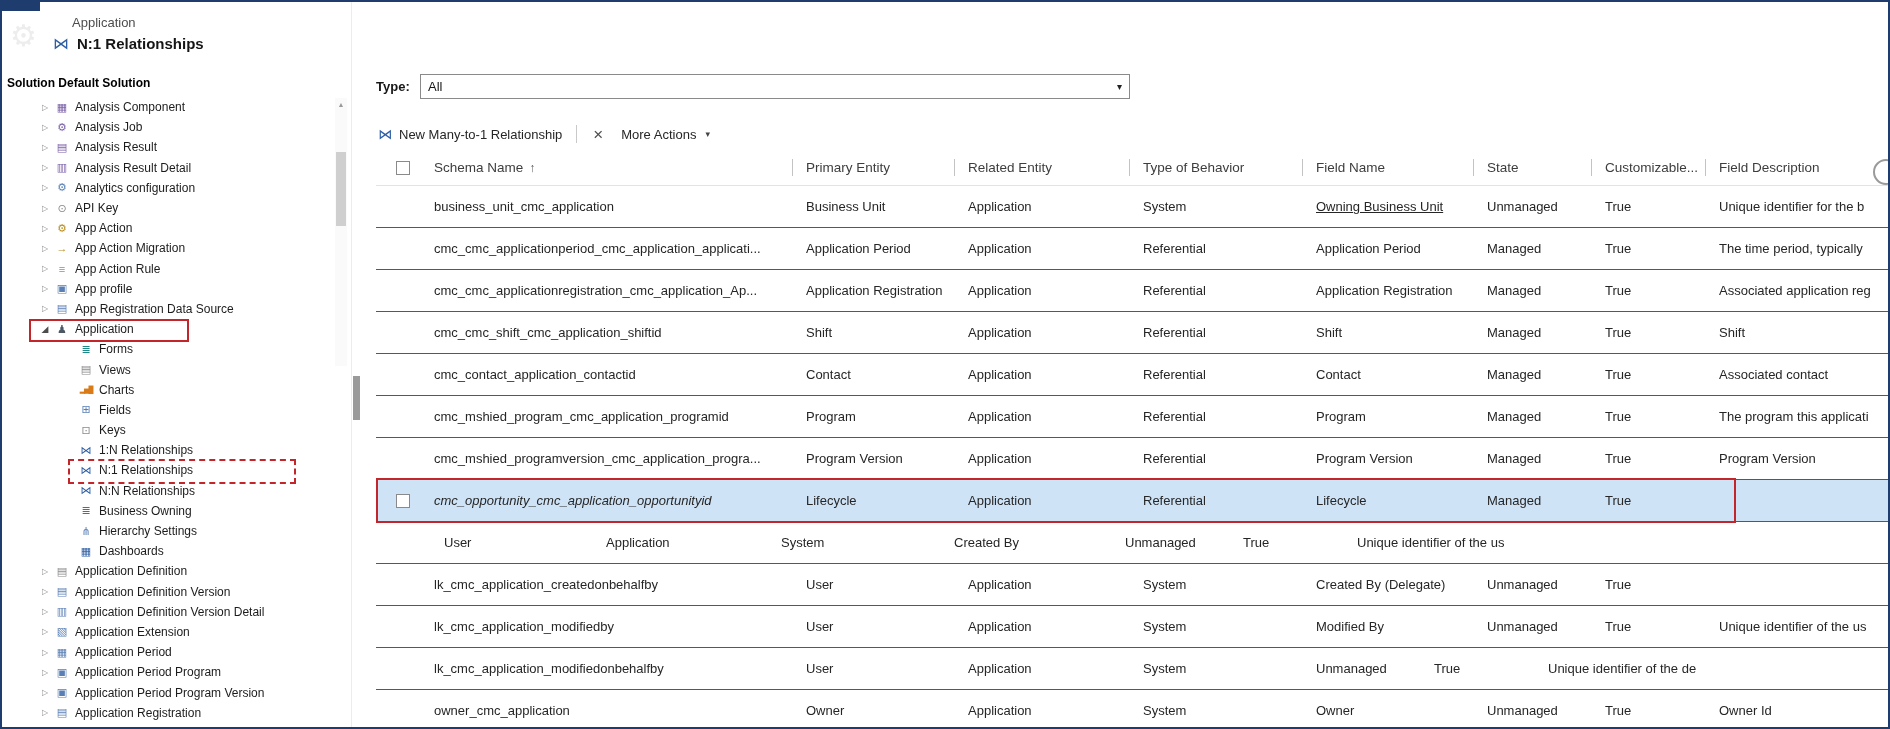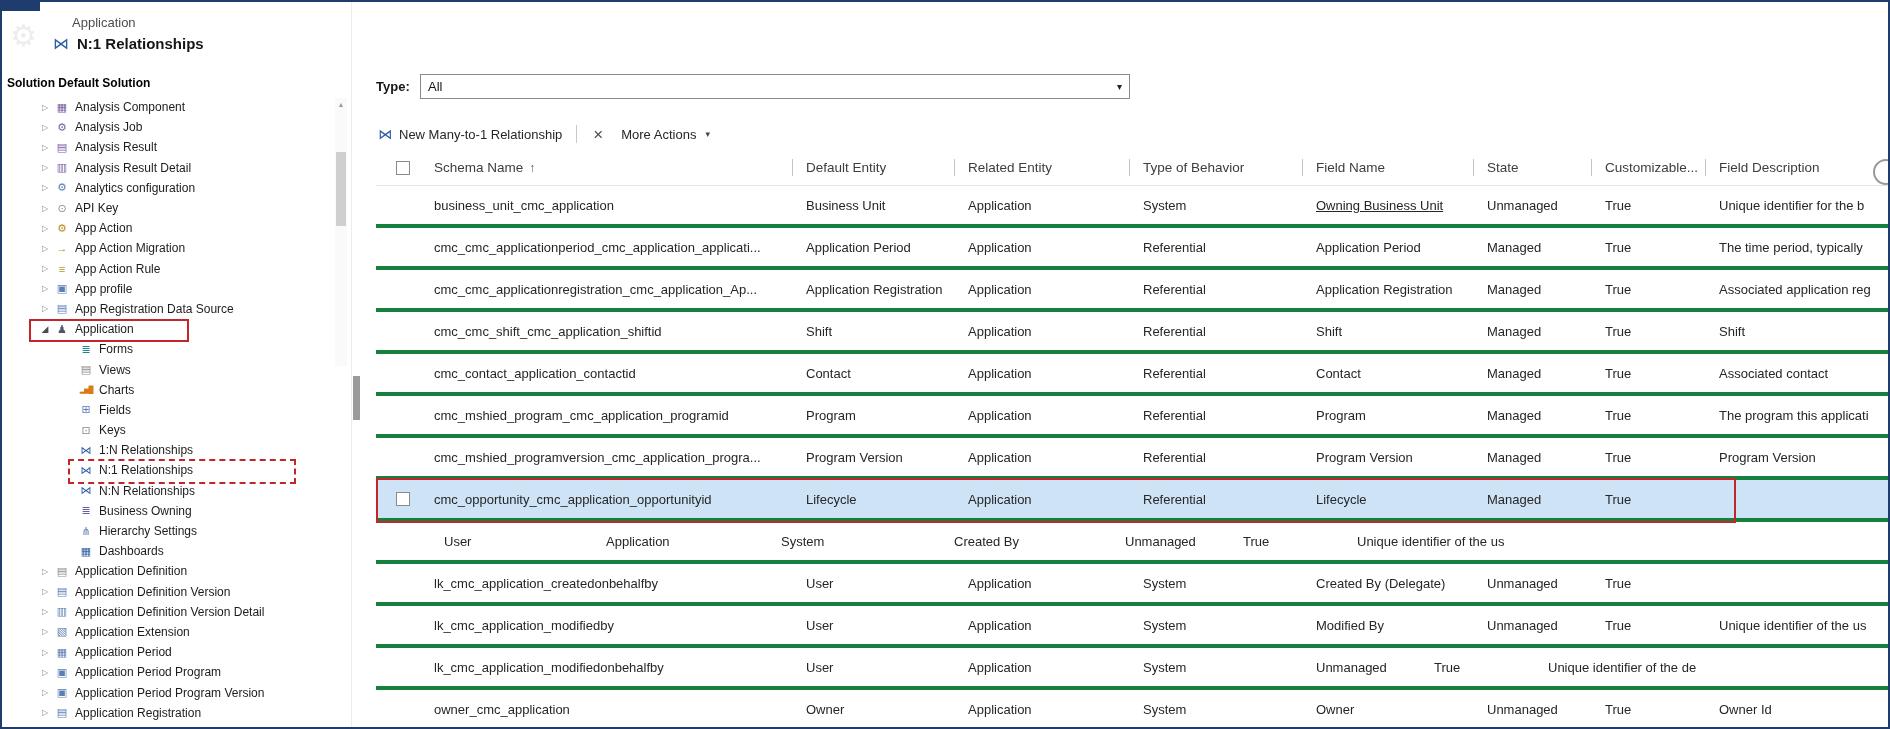--- a/index.html
+++ b/index.html
@@ -48,21 +48,21 @@
 
   
   .grid{position:absolute;left:374px;top:148px;right:0;bottom:0;overflow:hidden}
   .g-head{display:flex;height:35px;align-items:center;border-bottom:1px solid #e3e3e3;color:#3d3d3d;font-size:13.5px}
   .g-col{position:relative;display:flex;align-items:center;white-space:nowrap;overflow:hidden;height:100%;padding-left:14px;box-sizing:border-box}
   .g-col.cbcol{flex:0 0 54px;padding-left:0;justify-content:center}
   .g-col.schema{padding-left:4px}
   .g-col.flexcol{flex:1 1 auto;min-width:0}
   .g-head .g-col.sep::before{content:"";position:absolute;left:0;top:9px;width:1px;height:17px;background:#c3c3c3}
   .sort-ic{margin-left:6px;font-size:12px;color:#555}
-  .g-row{position:relative;display:flex;height:42px;align-items:center;border-bottom:4px solid #15803d;font-size:13px;color:#262626;cursor:pointer;box-sizing:border-box}
+  .g-row{position:relative;display:flex;height:42px;align-items:center;border-bottom:1px solid #15803d;font-size:13px;color:#262626;cursor:pointer;box-sizing:border-box}
   .g-row .cb{visibility:hidden}
   .g-row.sel{background:#cfe3f7}
   .g-row.sel .cb{visibility:visible}
   .cb{width:14px;height:14px;border:1px solid #8a8a8a;background:#fff;display:inline-block;box-sizing:border-box}
   .row-ann{position:absolute;left:0;top:-2px;width:1360px;height:45px;border:2px solid #c3262a;pointer-events:none;z-index:3;box-sizing:border-box}
   .refresh{position:absolute;top:157px;right:-11px;width:22px;height:22px;border:2px solid #9a9a9a;border-radius:50%}
 </style>
 </head>
 <body>
 
@@ -270,21 +270,21 @@
   <div class="grid">
     <div class="g-head" id="ghead">
       <div class="g-col cbcol">
         <span class="cb" style="visibility:visible"></span>
       </div>
     <div class="g-col schema" style="flex: 0 0 362px;">
           <span>Schema Name</span>
           <span class="sort-ic">↑</span>
         </div>
         <div class="g-col sep" style="flex: 0 0 162px;">
-          <span>Default Entity</span>
+          <span>Primary Entity</span>
         </div>
         <div class="g-col sep" style="flex: 0 0 175px;">
           <span>Related Entity</span>
         </div>
         <div class="g-col sep" style="flex: 0 0 173px;">
           <span>Type of Behavior</span>
         </div>
         <div class="g-col sep" style="flex: 0 0 171px;">
           <span>Field Name</span>
         </div>
@@ -387,21 +387,21 @@
           <div class="g-col" style="flex: 0 0 173px;">Referential</div>
           <div class="g-col" style="flex: 0 0 171px;">Program Version</div>
           <div class="g-col" style="flex: 0 0 118px;">Managed</div>
           <div class="g-col" style="flex: 0 0 114px;">True</div>
           <div class="g-col flexcol">Program Version</div>
         </div>
         <div class="g-row sel">
           <div class="g-col cbcol">
             <span class="cb"></span>
           </div>
-          <div class="g-col schema" style="flex: 0 0 362px;">cmc_opportunity_cmc_application_opportunityid</div>
+          <div class="g-col schema" style="flex: 0 0 362px; font-style: italic;">cmc_opportunity_cmc_application_opportunityid</div>
           <div class="g-col" style="flex: 0 0 162px;">Lifecycle</div>
           <div class="g-col" style="flex: 0 0 175px;">Application</div>
           <div class="g-col" style="flex: 0 0 173px;">Referential</div>
           <div class="g-col" style="flex: 0 0 171px;">Lifecycle</div>
           <div class="g-col" style="flex: 0 0 118px;">Managed</div>
           <div class="g-col" style="flex: 0 0 114px;">True</div>
           <div class="g-col flexcol"></div>
           <div class="row-ann"></div>
         </div>
         <div class="g-row">

